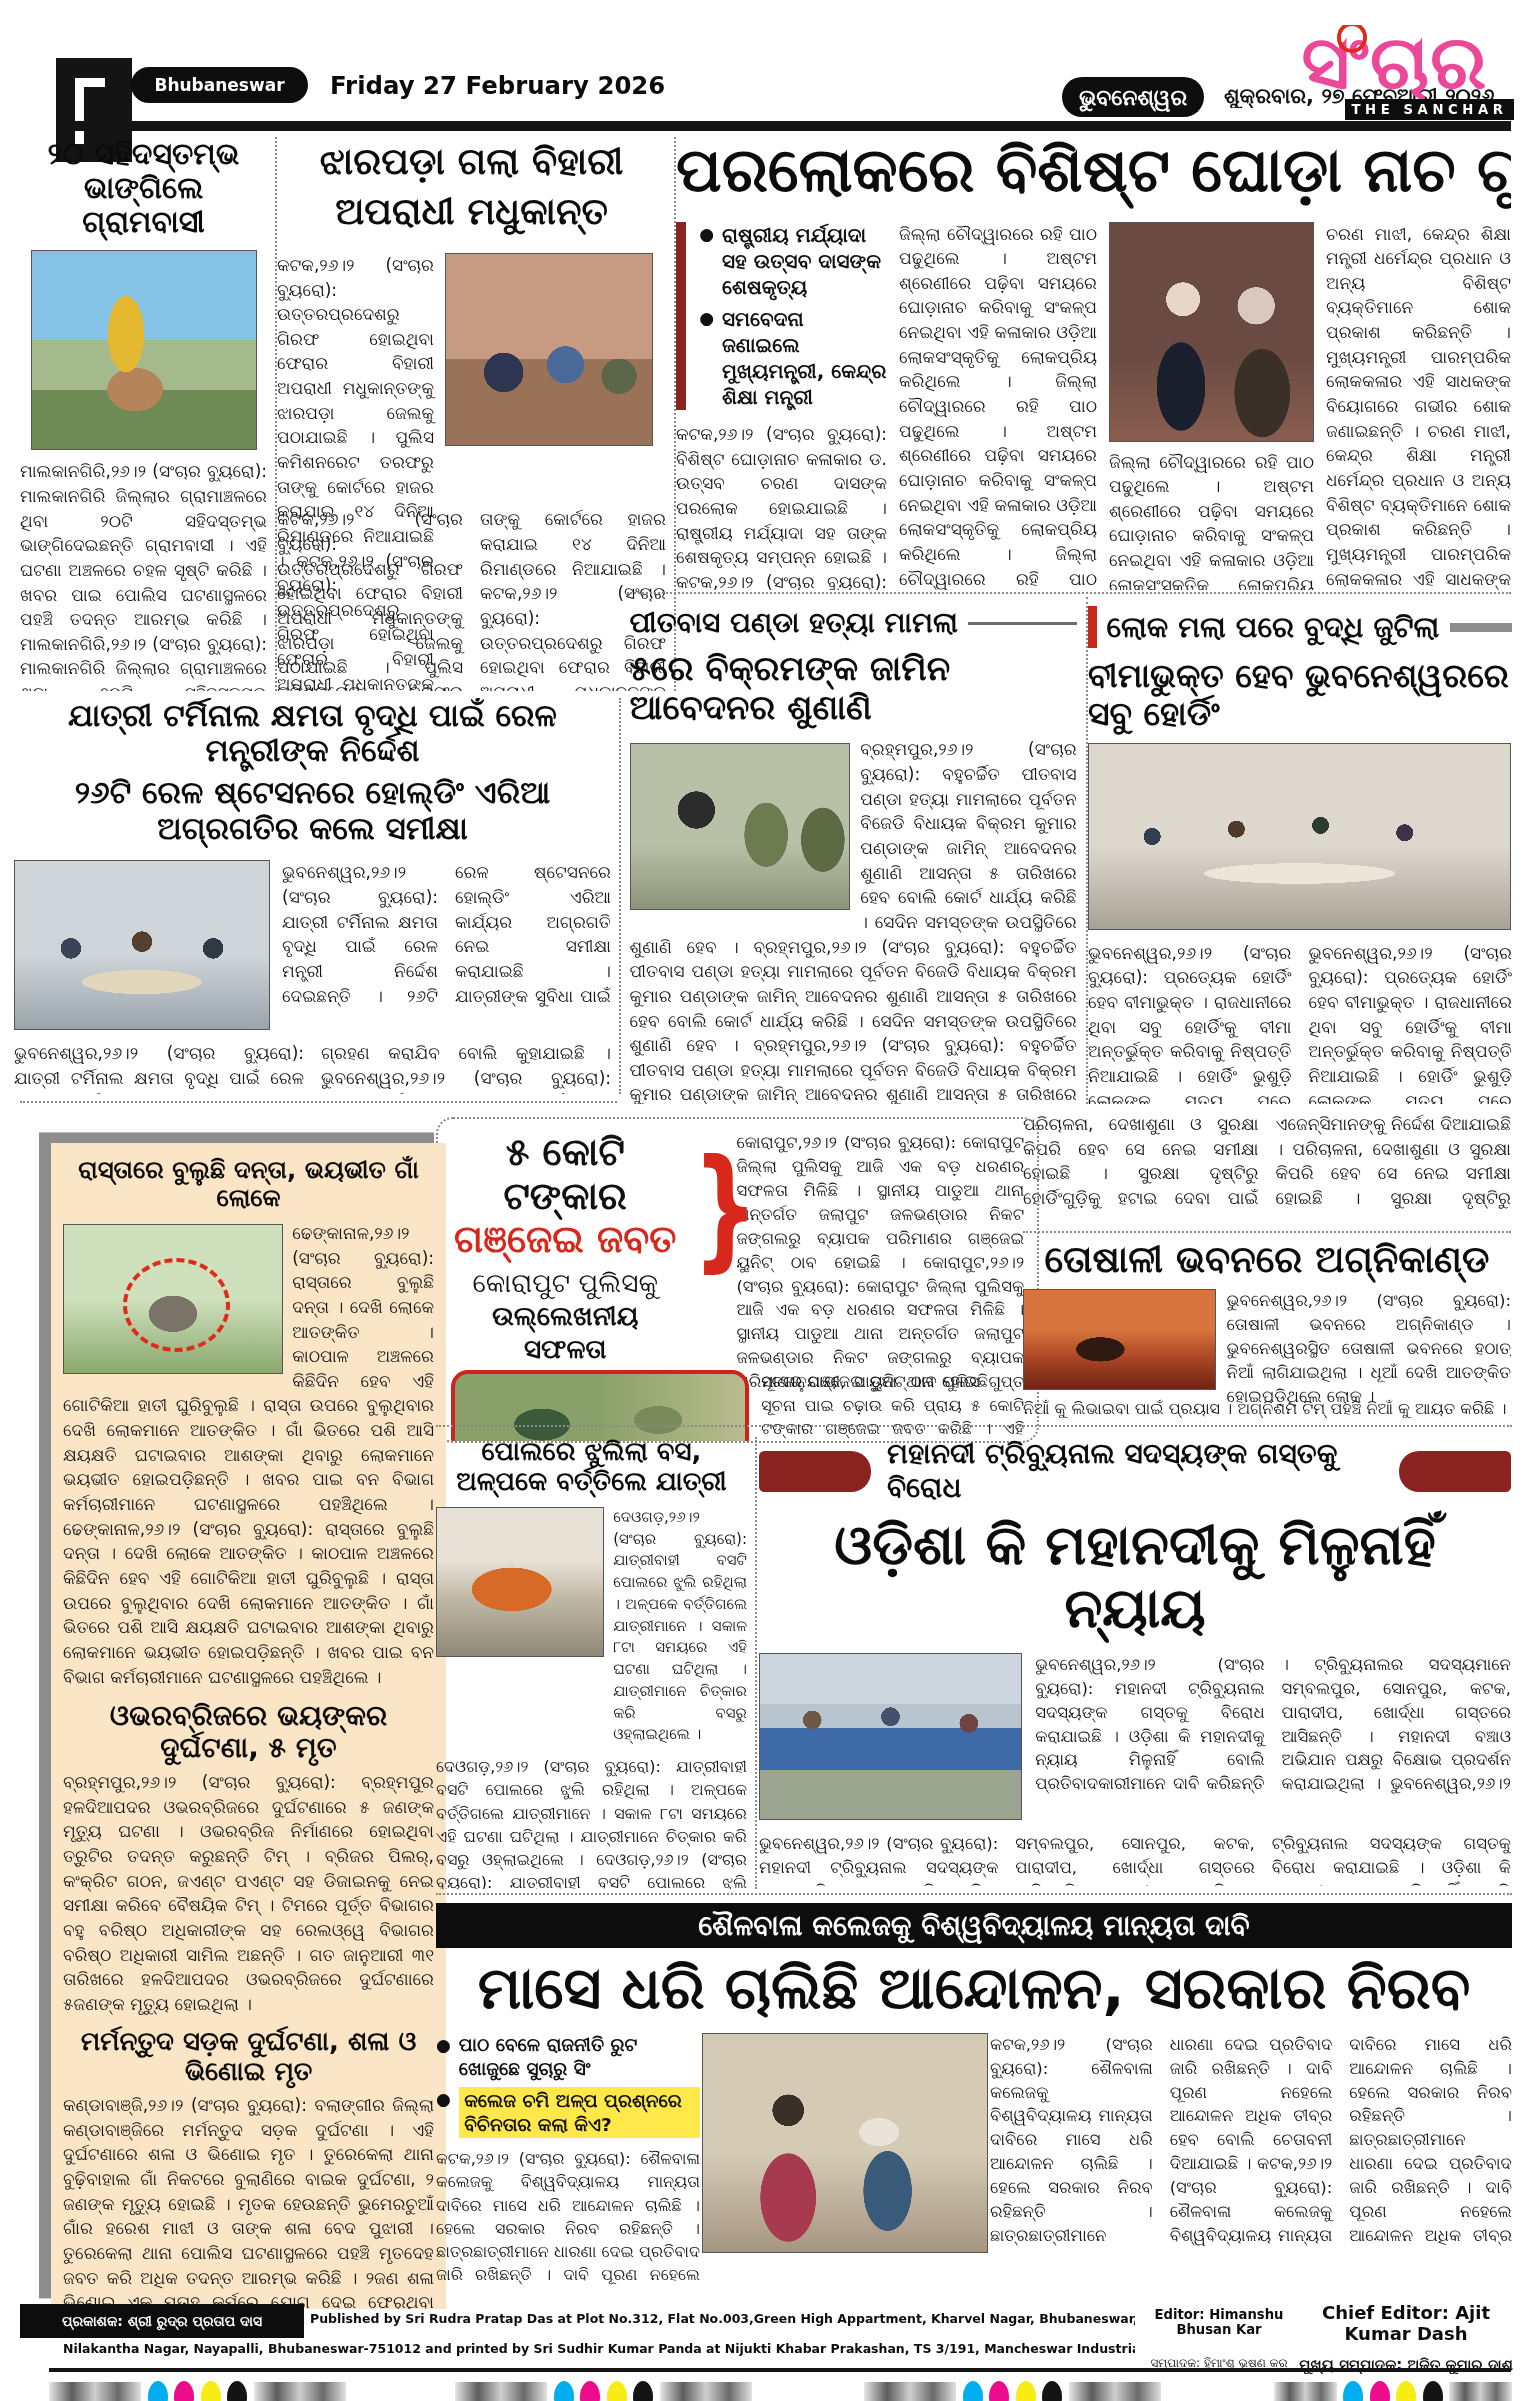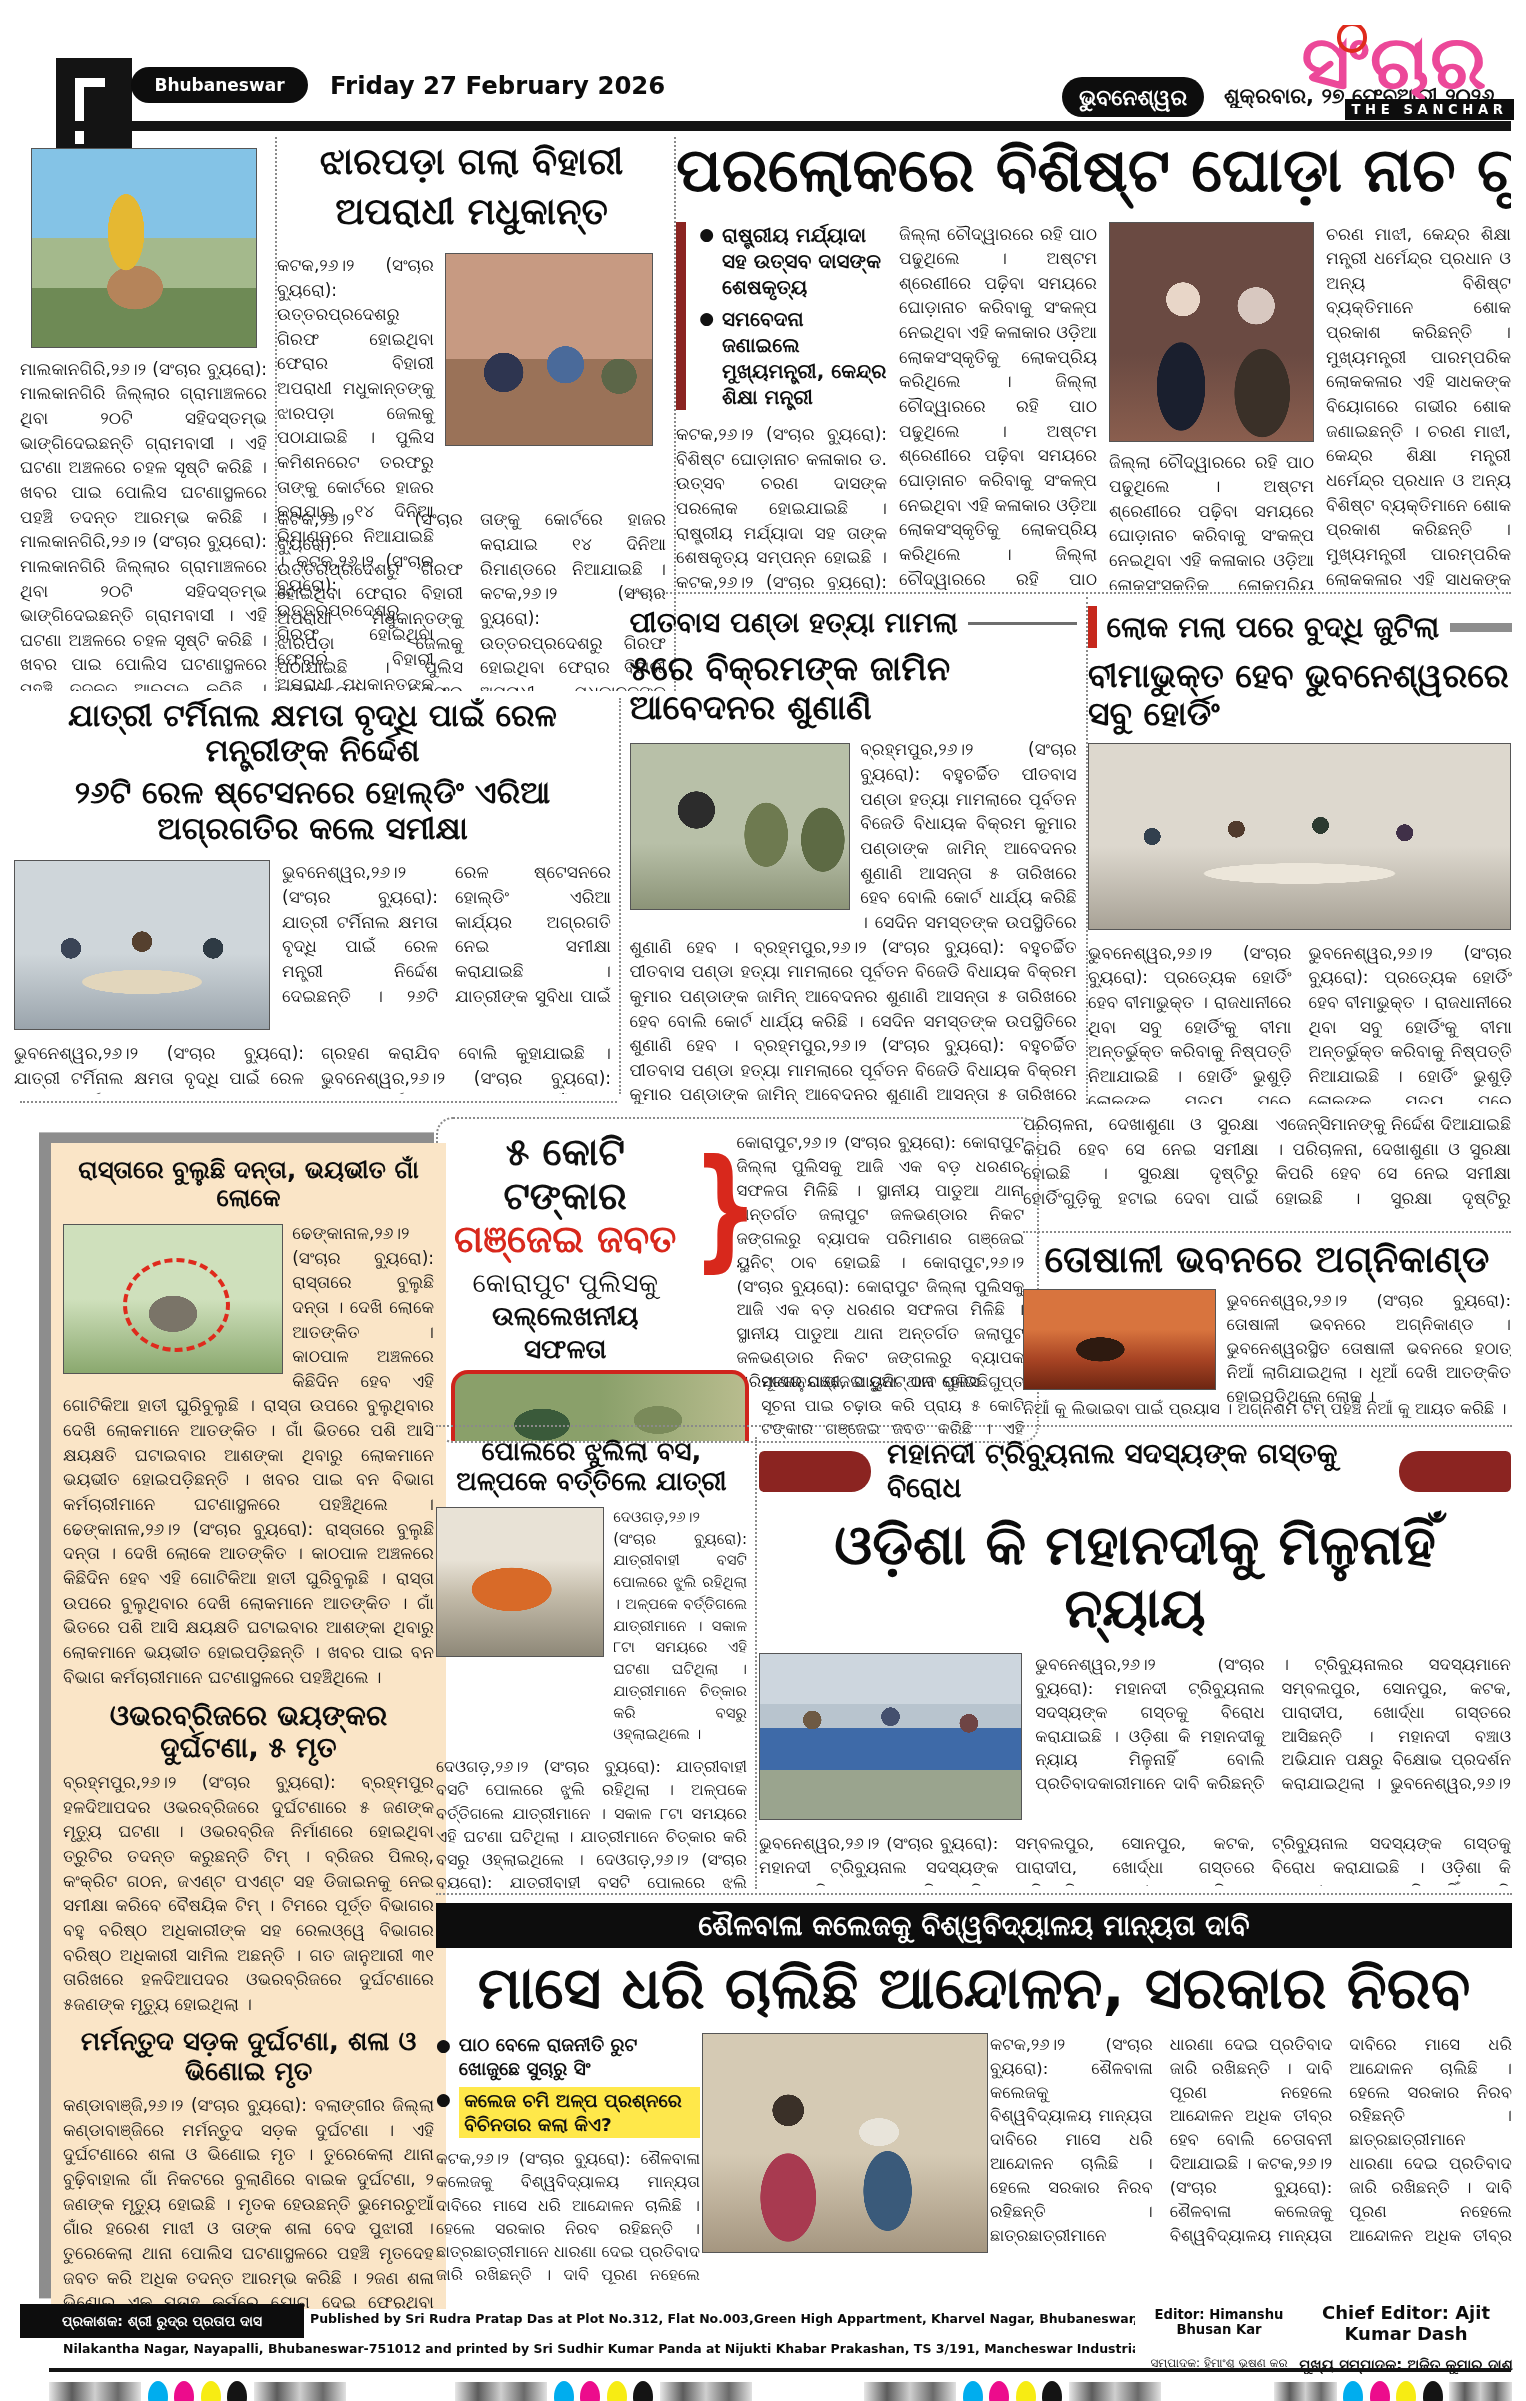--- a/index.html
+++ b/index.html
@@ -52,20 +52,21 @@
     <span style="font-size:74px;font-weight:700;letter-spacing:1.3px;color:#ec4899;line-height:1">ସଂଚାର</span>
     <span class="redring" style="left:63px;top:-2.6px;width:22.4px;height:22.4px;border-width:4.6px;border-style:solid"></span>
   </div>
   <div class="abs band" style="left:1345px;top:99px;width:169px;height:21px;font-size:13.2px;letter-spacing:4.6px">
     <span>THE SANCHAR</span>
   </div>
 
   <div class="abs" style="left:56px;top:121px;width:1455px;height:10px;background:#141414"></div>
 
   <div class="abs vr" style="left:20px;top:137px;width:247px;height:554px;padding-right:8px">
+    <div class="hl" style="font-size:30px">୨୦ ସହିଦସ୍ତମ୍ଭ ଭାଙ୍ଗିଲେ ଗ୍ରାମବାସୀ</div>
     <div class="ph" style="width:224px;height:198px;margin:10.6px auto 9.2px;
                 background:radial-gradient(ellipse 30px 63px at 42% 42%,#e5b832 0 60%,rgba(0,0,0,0) 61%),
                            radial-gradient(ellipse 46px 36px at 46% 70%,#b5845a 0 60%,rgba(0,0,0,0) 61%),
                            linear-gradient(180deg,#84c3e6 0 45%,#a4b98c 45% 70%,#6e8a55 70% 100%)"></div>
     <div class="bd" style="height:310px">ମାଲକାନଗିରି,୨୬।୨ (ସଂଚାର ବ୍ୟୁରୋ): ମାଲକାନଗିରି ଜିଲ୍ଲାର ଗ୍ରାମାଞ୍ଚଳରେ ଥିବା ୨୦ଟି ସହିଦସ୍ତମ୍ଭ ଭାଙ୍ଗିଦେଇଛନ୍ତି ଗ୍ରାମବାସୀ । ଏହି ଘଟଣା ଅଞ୍ଚଳରେ ଚହଳ ସୃଷ୍ଟି କରିଛି । ଖବର ପାଇ ପୋଲିସ ଘଟଣାସ୍ଥଳରେ ପହଞ୍ଚି ତଦନ୍ତ ଆରମ୍ଭ କରିଛି । ମାଲକାନଗିରି,୨୬।୨ (ସଂଚାର ବ୍ୟୁରୋ): ମାଲକାନଗିରି ଜିଲ୍ଲାର ଗ୍ରାମାଞ୍ଚଳରେ ଥିବା ୨୦ଟି ସହିଦସ୍ତମ୍ଭ ଭାଙ୍ଗିଦେଇଛନ୍ତି ଗ୍ରାମବାସୀ । ଏହି ଘଟଣା ଅଞ୍ଚଳରେ ଚହଳ ସୃଷ୍ଟି କରିଛି । ଖବର ପାଇ ପୋଲିସ ଘଟଣାସ୍ଥଳରେ ପହଞ୍ଚି ତଦନ୍ତ ଆରମ୍ଭ କରିଛି । ମାଲକାନଗିରି,୨୬।୨ (ସଂଚାର ବ୍ୟୁରୋ): ମାଲକାନଗିରି ଜିଲ୍ଲାର ଗ୍ରାମାଞ୍ଚଳରେ ଥିବା ୨୦ଟି ସହିଦସ୍ତମ୍ଭ ଭାଙ୍ଗିଦେଇଛନ୍ତି ଗ୍ରାମବାସୀ । ଏହି ଘଟଣା ଅଞ୍ଚଳରେ ଚହଳ ସୃଷ୍ଟି କରିଛି । ଖବର ପାଇ ପୋଲିସ ଘଟଣାସ୍ଥଳରେ ପହଞ୍ଚି ତଦନ୍ତ ଆରମ୍ଭ କରିଛି । ମାଲକାନଗିରି,୨୬।୨ (ସଂଚାର ବ୍ୟୁରୋ): ମାଲକାନଗିରି ଜିଲ୍ଲାର ଗ୍ରାମାଞ୍ଚଳରେ ଥିବା ୨୦ଟି ସହିଦସ୍ତମ୍ଭ ଭାଙ୍ଗିଦେଇଛନ୍ତି ଗ୍ରାମବାସୀ । ଏହି ଘଟଣା ଅଞ୍ଚଳରେ ଚହଳ ସୃଷ୍ଟି କରିଛି । ଖବର ପାଇ ପୋଲିସ ଘଟଣାସ୍ଥଳରେ ପହଞ୍ଚି ତଦନ୍ତ ଆରମ୍ଭ କରିଛି ।</div>
   </div>
 
   <div class="abs vr" style="left:277px;top:137px;width:389px;height:554px;padding-right:8px">
     <div class="hl" style="font-size:37px;line-height:1.35">ଝାରପଡ଼ା ଗଲା ବିହାରୀ ଅପରାଧୀ ମଧୁକାନ୍ତ</div>
     <div style="display:flex;gap:10.6px;margin-top:16px">

